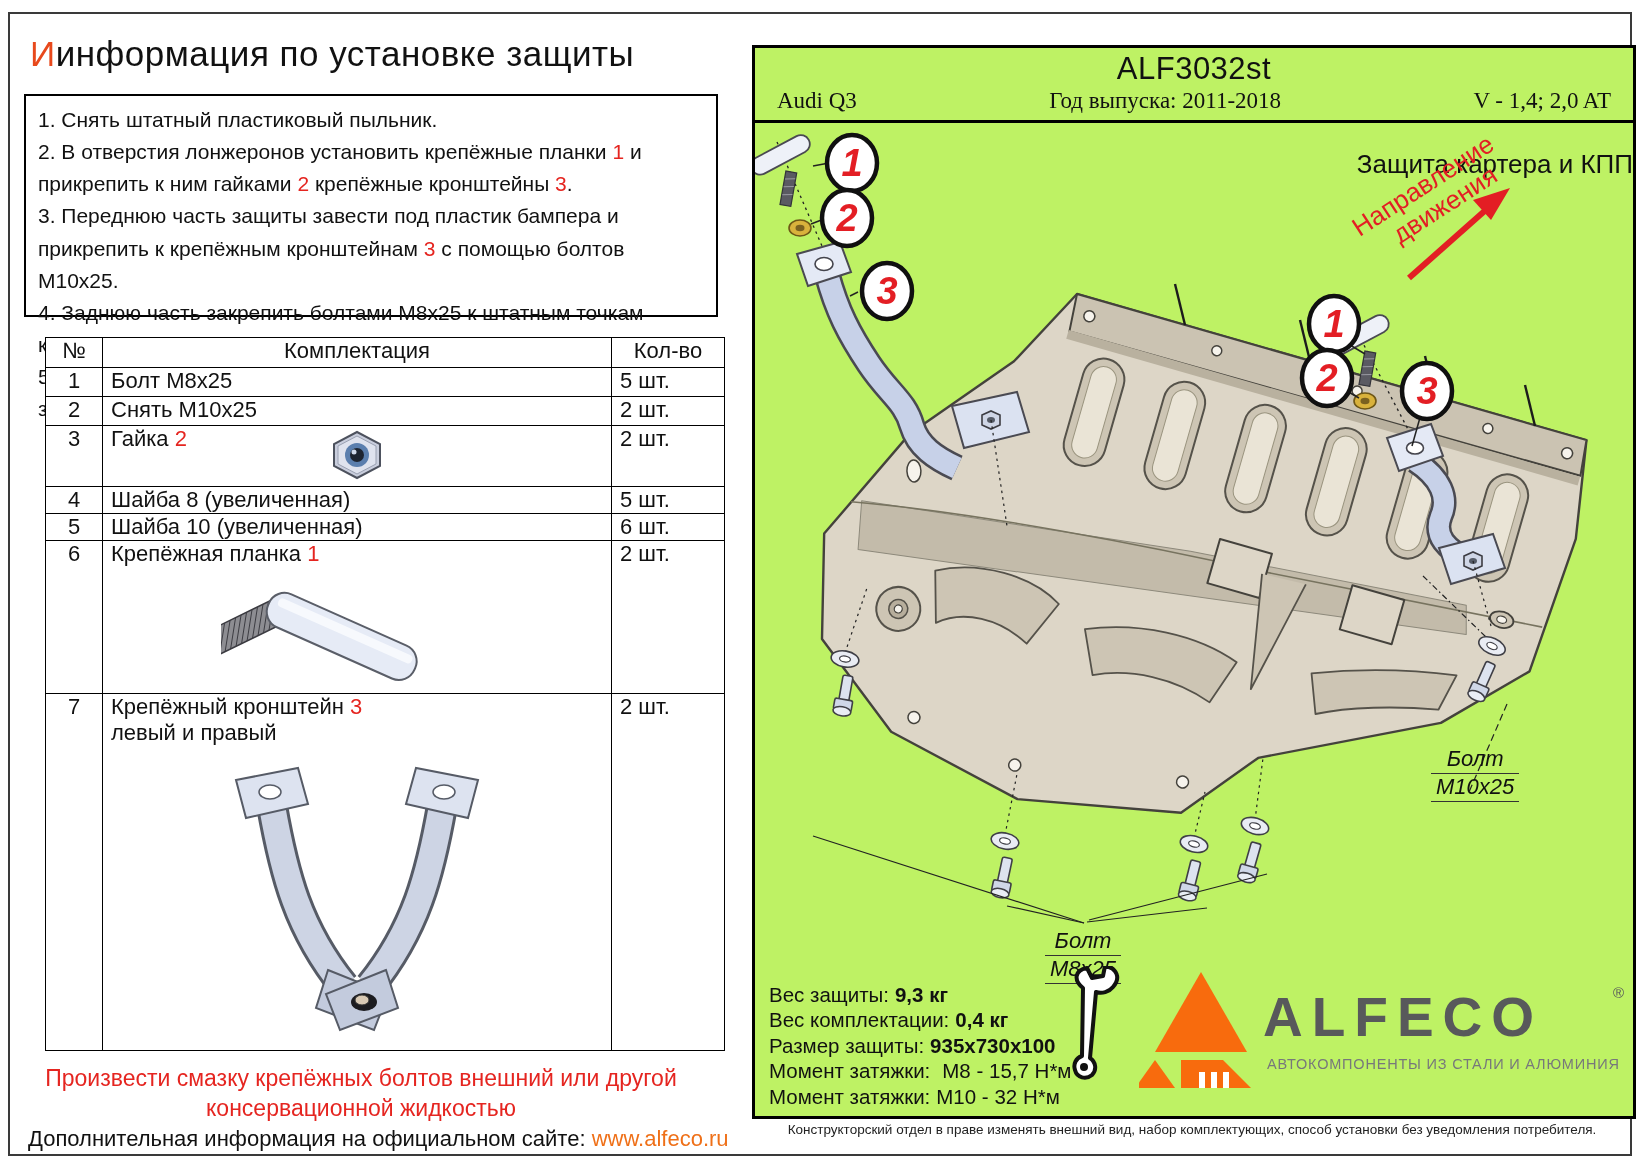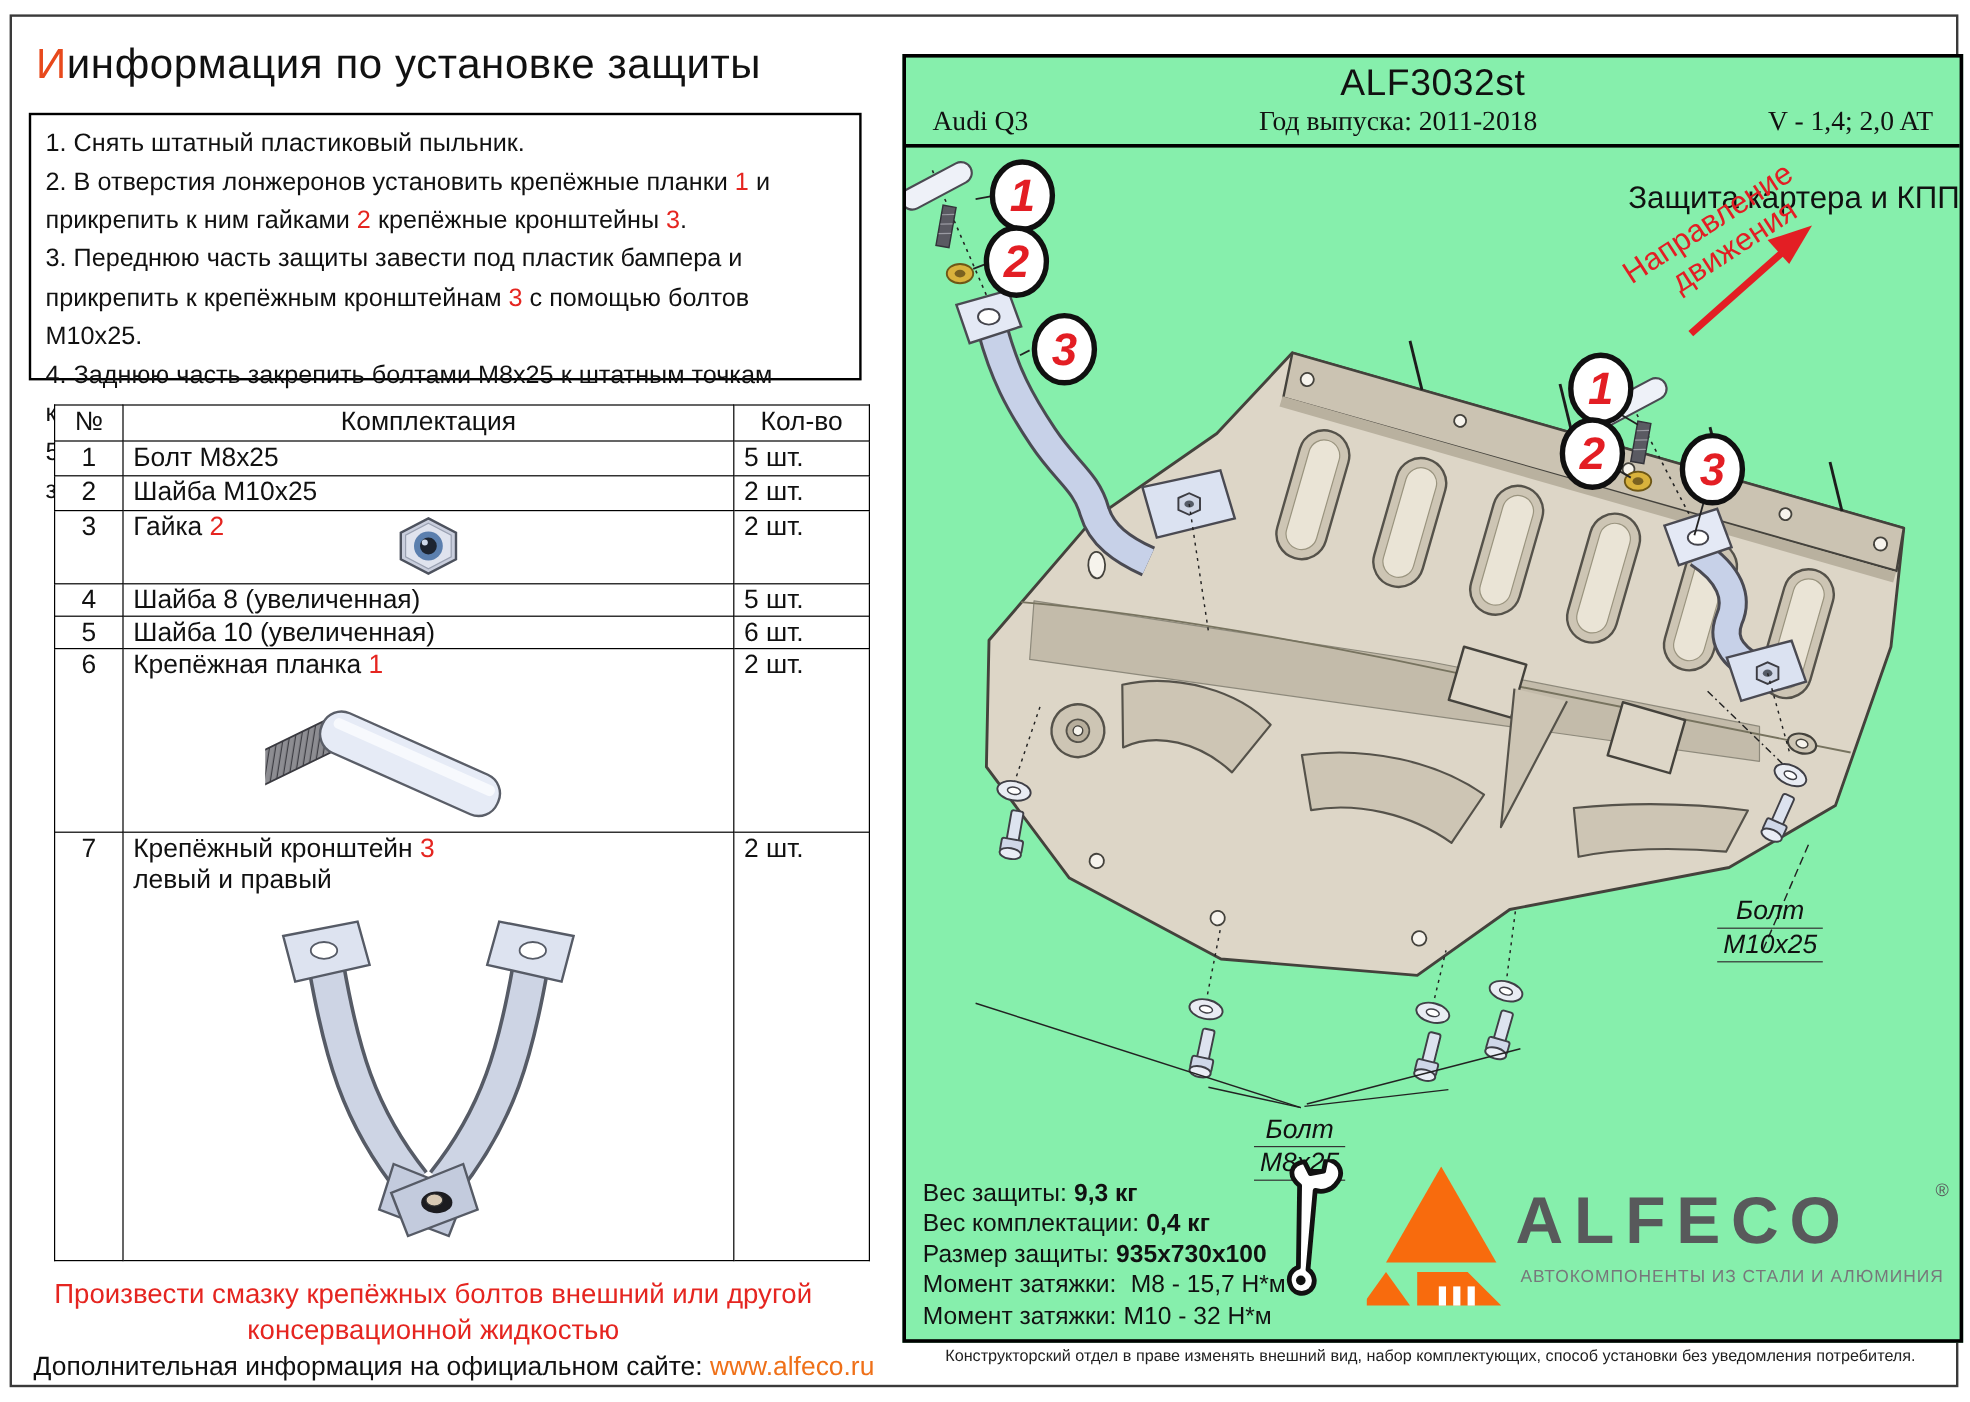--- a/index.html
+++ b/index.html
@@ -22,21 +22,21 @@
   tr.h140 td{height:138px;} tr.h360 td{height:356px;}
   .partimg{display:block;}
   .img-nut{margin:2px auto 0;}
   .img-tbolt{margin:6px 0 0 110px;}
   .img-brk{margin:18px auto 0;}
   .warning{position:absolute;left:8px;top:1064px;width:706px;text-align:center;color:#e52520;
            font-size:23px;line-height:1.3;}
   .siteline{position:absolute;left:8px;top:1126px;width:706px;text-align:left;font-size:22px;padding-left:20px;}
   .siteline .link{color:#ef7018;}
   
-  .panel{position:absolute;left:752px;top:45px;width:878px;height:1068px;border:3px solid #000;background:#86efac;}
+  .panel{position:absolute;left:752px;top:45px;width:878px;height:1068px;border:3px solid #000;background:#bef264;}
   .p-head{position:absolute;left:0;top:0;width:100%;height:72px;border-bottom:3px solid #000;}
   .p-code{text-align:center;font-size:31px;padding-top:3px;letter-spacing:.5px;}
   .p-row{display:flex;justify-content:space-between;padding:1px 22px 0;font-size:23px;font-family:Liberation Serif, serif;}
   .p-sub{position:absolute;top:83px;width:100%;text-align:right;font-size:26px;margin-top:18px;}
   svg.drawing{position:absolute;left:0;top:58px;}
   .lbl{position:absolute;font-size:22px;font-style:italic;text-align:center;}
   .lbl span{display:block;border-bottom:1.6px solid #333;padding:0 5px 1px;}
   .lbl-m10{left:676px;top:698px;}
   .lbl-m8{left:290px;top:880px;}
   .p-info{position:absolute;left:14px;top:934px;font-size:20.5px;line-height:25.4px;white-space:nowrap;}
@@ -72,21 +72,21 @@
       <th>Комплектация</th>
       <th>Кол-во</th>
     </tr>
     <tr class="h30">
       <td class="cnum">1</td>
       <td class="cname"><span>Болт М8х25</span></td>
       <td class="cqty">5 шт.</td>
     </tr>
     <tr class="h30">
       <td class="cnum">2</td>
-      <td class="cname"><span>Шайба М10х25</span></td>
+      <td class="cname"><span>Снять М10х25</span></td>
       <td class="cqty">2 шт.</td>
     </tr>
     <tr class="h62">
       <td class="cnum">3</td>
       <td class="cname">
         <span><span>Гайка </span><span class="rednum">2</span></span>
         <svg class="partimg img-nut" width="54" height="50" viewBox="0 0 54 50" style="margin-top:-22px">
           <polygon points="27,2 50,14 50,36 27,48 4,36 4,14" fill="#c9cedd" stroke="#4d525e" stroke-width="2"></polygon>
           <polygon points="27,6 46,16 46,34 27,44 8,34 8,16" fill="#dfe3ee" stroke="#9aa1b2" stroke-width="1"></polygon>
           <circle cx="27" cy="25" r="12" fill="#5b7fae"></circle>

